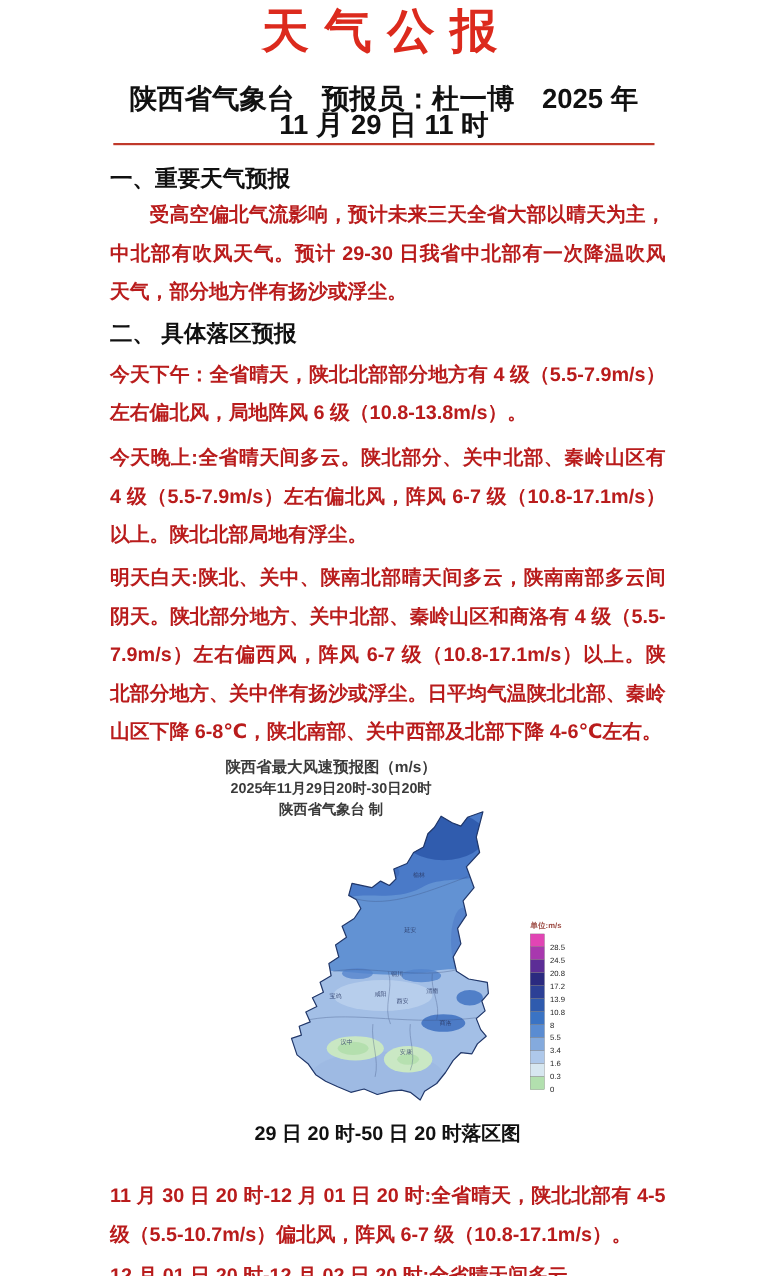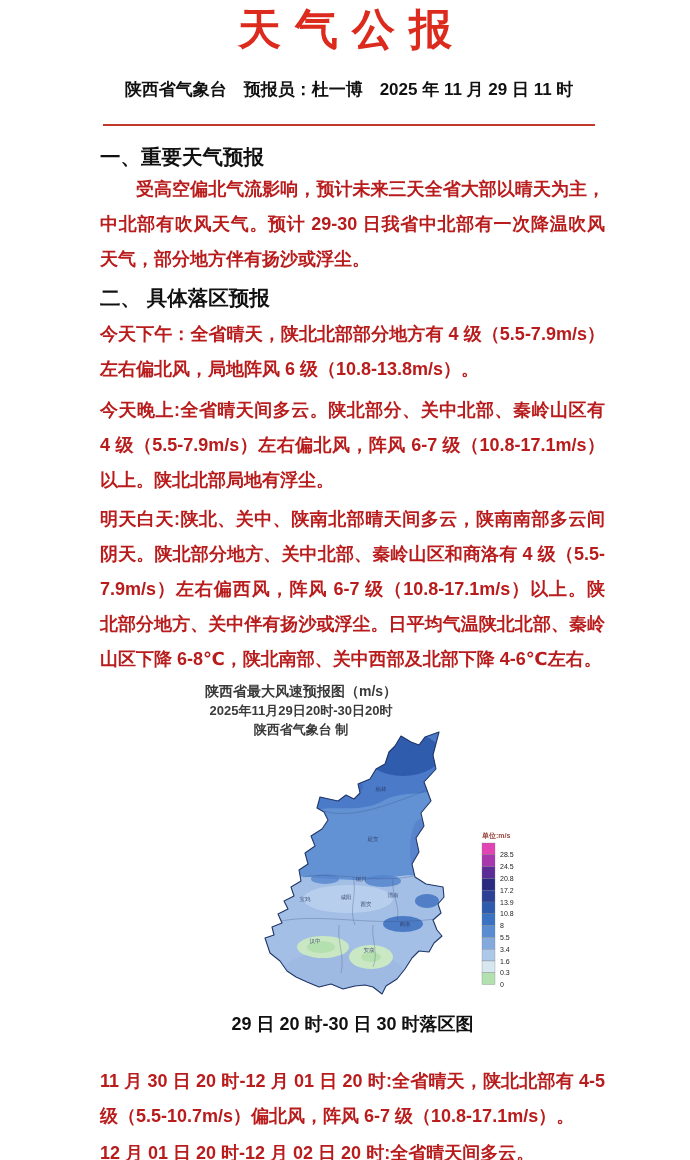--- a/index.html
+++ b/index.html
@@ -8,22 +8,22 @@
     font-family:"Liberation Sans","DejaVu Sans",sans-serif;
     color:#1c1c1c;
   }
   .page{position:relative;width:690px;height:1160px;}
   .doc-title{
     margin:4px 0 0 0;text-align:center;font-size:43px;line-height:50px;
     font-weight:700;letter-spacing:14px;text-indent:14px;
   }
   .byline{
     margin:24px 95px 0 103px;text-align:center;
-    font-size:17px;line-height:24px;font-weight:700;color:#111;
-    padding-bottom:22px;border-bottom:2px solid #c0392b;
+    font-size:25px;line-height:24px;font-weight:700;color:#111;
+    padding-bottom:4px;border-bottom:2px solid #c0392b;
   }
   .content{margin:0 85px 0 100px;}
   h2.sec{
     margin:16px 0 0 0;font-size:20.5px;line-height:30px;font-weight:800;color:#111;
   }
   h2.sec2{margin-top:6px;}
   p.body{
     margin:4px 0 0 0;font-size:18px;line-height:35px;font-weight:700;
     text-align:justify;color:#b91c1c;word-break:break-all;
   }
@@ -149,21 +149,21 @@
           <text x="247" y="222.7" font-size="7" fill="#222">3.4</text>
           <rect x="229" y="220.2" width="13" height="11.8" fill="#aec8ea" stroke="#777" stroke-width="0.3"></rect>
           <text x="247" y="234.5" font-size="7" fill="#222">1.6</text>
           <rect x="229" y="232" width="13" height="11.8" fill="#d7e7f0" stroke="#777" stroke-width="0.3"></rect>
           <text x="247" y="246.3" font-size="7" fill="#222">0.3</text>
           <rect x="229" y="243.8" width="13" height="11.8" fill="#b2e0ae" stroke="#777" stroke-width="0.3"></rect>
           <text x="247" y="258.1" font-size="7" fill="#222">0</text>
         </g>
     </svg>
 
-    <figcaption class="map-caption">29 日 20 时-30 日 30 时落区图</figcaption>
+    <figcaption class="map-caption">29 日 20 时-50 日 20 时落区图</figcaption>
   </figure>
 
   <div class="content">
     <p class="body after-map">11 月 30 日 20 时-12 月 01 日 20 时:全省晴天，陕北北部有 4-5 级（5.5-10.7m/s）偏北风，阵风 6-7 级（10.8-17.1m/s）。</p>
     <p class="body last">12 月 01 日 20 时-12 月 02 日 20 时:全省晴天间多云。</p>
   </div>
 
 </div>
 
 </body></html>

